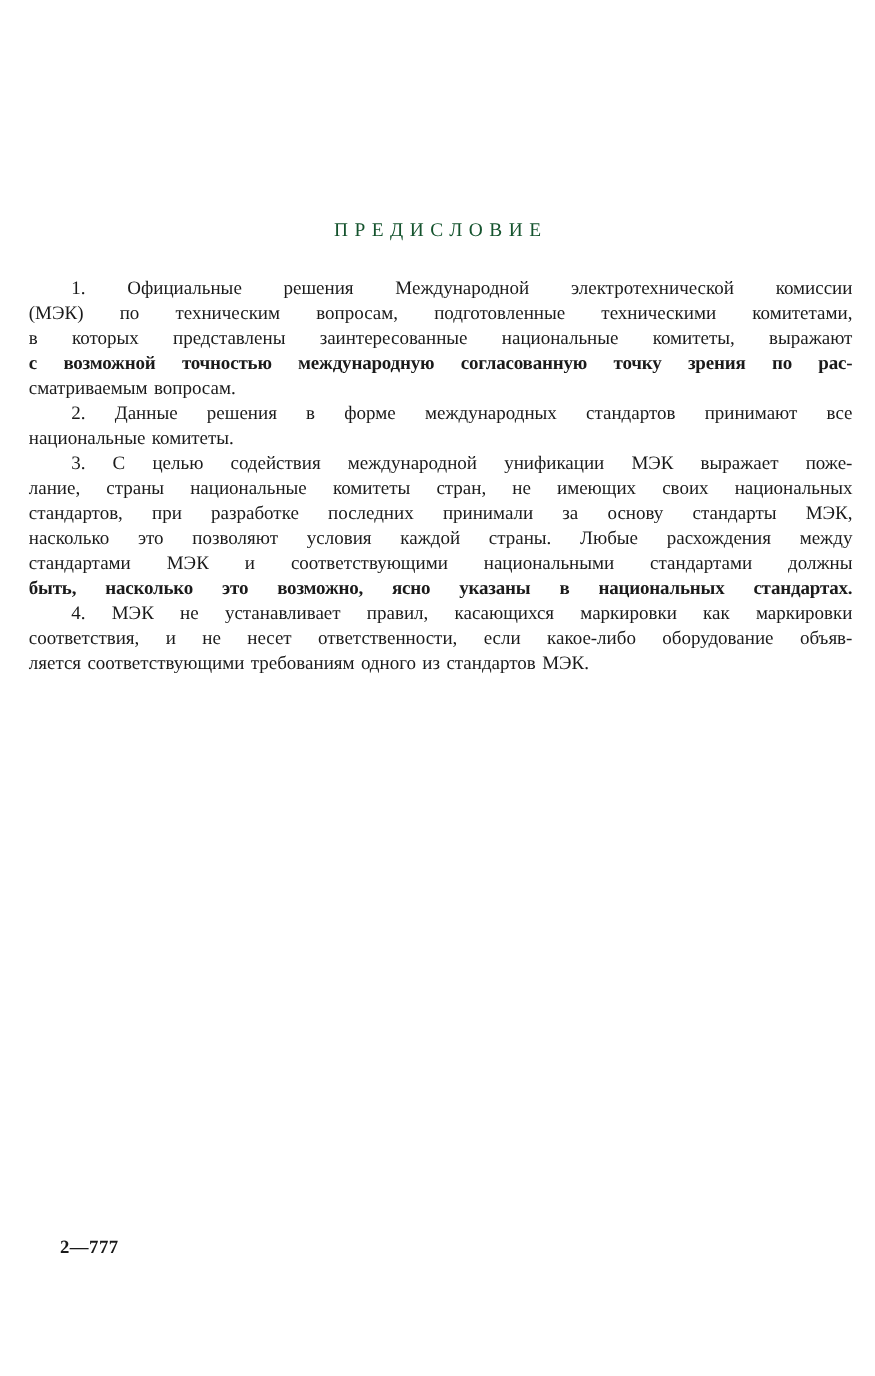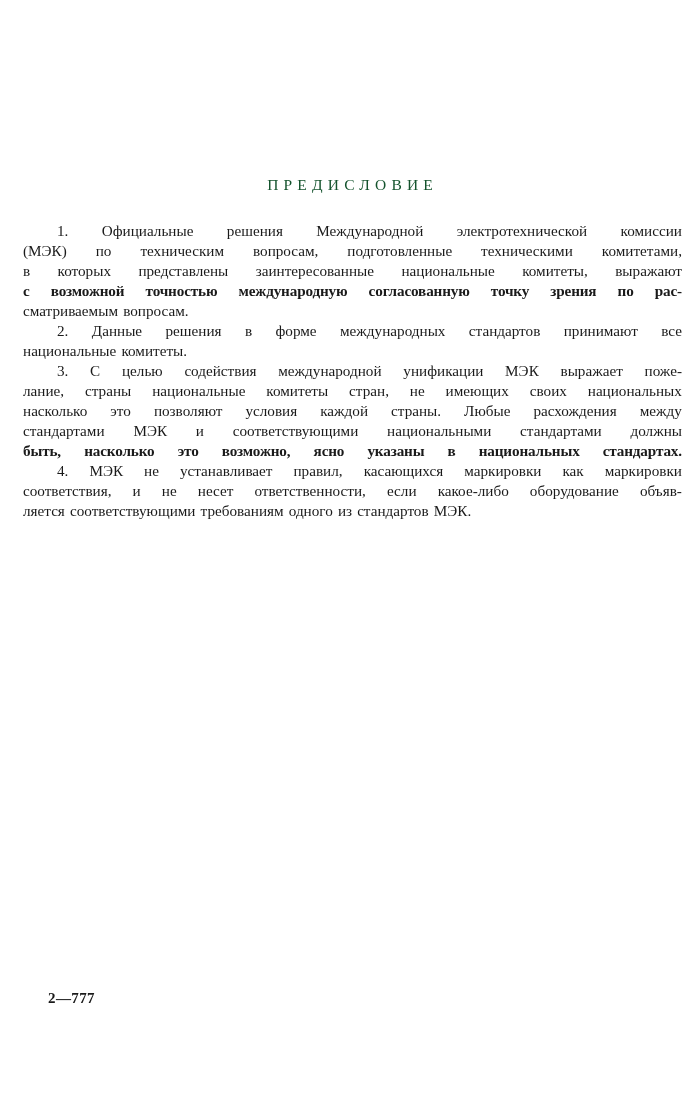--- a/index.html
+++ b/index.html
@@ -107,20 +107,21 @@
         <div class="line justify wt-b"><span class="w">с</span><span class="w">возможной</span><span class="w">точностью</span><span class="w">международную</span><span class="w">согласованную</span><span class="w">точку</span><span class="w">зрения</span><span class="w">по</span><span class="w">рас-</span></div>
         <div class="line last wt-n"><span class="w">сматриваемым</span><span class="w">вопросам.</span></div>
       </div>
       <div class="para">
         <div class="line justify indent wt-n"><span class="w">2.</span><span class="w">Данные</span><span class="w">решения</span><span class="w">в</span><span class="w">форме</span><span class="w">международных</span><span class="w">стандартов</span><span class="w">принимают</span><span class="w">все</span></div>
         <div class="line last wt-n"><span class="w">национальные</span><span class="w">комитеты.</span></div>
       </div>
       <div class="para">
         <div class="line justify indent wt-n"><span class="w">3.</span><span class="w">С</span><span class="w">целью</span><span class="w">содействия</span><span class="w">международной</span><span class="w">унификации</span><span class="w">МЭК</span><span class="w">выражает</span><span class="w">поже-</span></div>
         <div class="line justify wt-n"><span class="w">лание,</span><span class="w">страны</span><span class="w">национальные</span><span class="w">комитеты</span><span class="w">стран,</span><span class="w">не</span><span class="w">имеющих</span><span class="w">своих</span><span class="w">национальных</span></div>
+        <div class="line justify wt-n"><span class="w">стандартов,</span><span class="w">при</span><span class="w">разработке</span><span class="w">последних</span><span class="w">принимали</span><span class="w">за</span><span class="w">основу</span><span class="w">стандарты</span><span class="w">МЭК,</span></div>
         <div class="line justify wt-n"><span class="w">насколько</span><span class="w">это</span><span class="w">позволяют</span><span class="w">условия</span><span class="w">каждой</span><span class="w">страны.</span><span class="w">Любые</span><span class="w">расхождения</span><span class="w">между</span></div>
         <div class="line justify wt-n"><span class="w">стандартами</span><span class="w">МЭК</span><span class="w">и</span><span class="w">соответствующими</span><span class="w">национальными</span><span class="w">стандартами</span><span class="w">должны</span></div>
         <div class="line justify wt-b"><span class="w">быть,</span><span class="w">насколько</span><span class="w">это</span><span class="w">возможно,</span><span class="w">ясно</span><span class="w">указаны</span><span class="w">в</span><span class="w">национальных</span><span class="w">стандартах.</span></div>
       </div>
       <div class="para">
         <div class="line justify indent wt-n"><span class="w">4.</span><span class="w">МЭК</span><span class="w">не</span><span class="w">устанавливает</span><span class="w">правил,</span><span class="w">касающихся</span><span class="w">маркировки</span><span class="w">как</span><span class="w">маркировки</span></div>
         <div class="line justify wt-n"><span class="w">соответствия,</span><span class="w">и</span><span class="w">не</span><span class="w">несет</span><span class="w">ответственности,</span><span class="w">если</span><span class="w">какое-либо</span><span class="w">оборудование</span><span class="w">объяв-</span></div>
         <div class="line last wt-n"><span class="w">ляется</span><span class="w">соответствующими</span><span class="w">требованиям</span><span class="w">одного</span><span class="w">из</span><span class="w">стандартов</span><span class="w">МЭК.</span></div>
       </div>
     </div>

